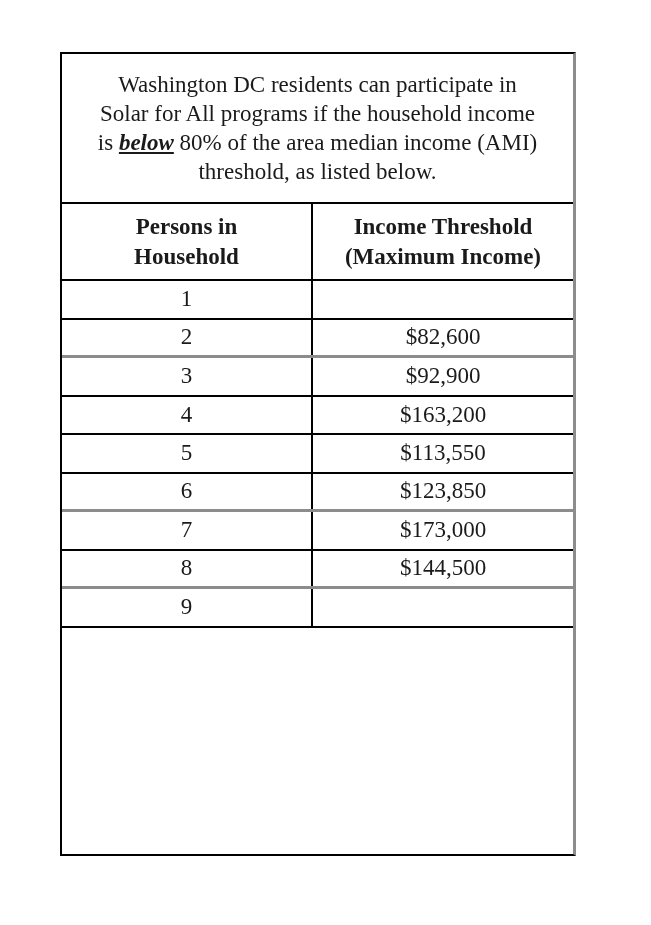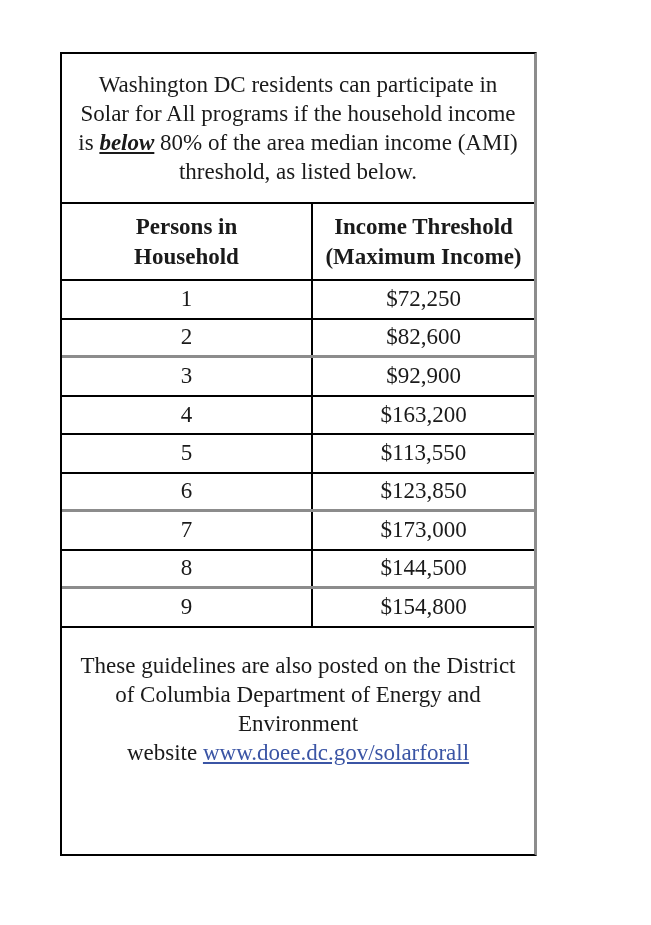--- a/index.html
+++ b/index.html
@@ -7,21 +7,21 @@
     width: 651px; height: 925px;
     background: #ffffff;
     font-family: "Liberation Serif", "DejaVu Serif", serif;
     color: #1a1a1a;
     position: relative;
     overflow: hidden;
   }
   .sheet {
     position: absolute;
     left: 60px; top: 52px;
-    width: 477px; height: 804px;
+    width: 516px; height: 804px;
     border: 2px solid #000;
     border-right: 3px solid #8c8c8c;
     display: flex;
     flex-direction: column;
     background: #fff;
   }
   
   .intro {
     height: 150px;
     border-bottom: 2px solid #000;
@@ -98,21 +98,20 @@
 
   <div class="thead">
     <div class="cell col-persons">Persons in
 Household</div>
     <div class="cell col-income">Income Threshold
 (Maximum Income)</div>
   </div>
 
   <div class="trow">
     <div class="cell col-persons">1</div>
-    <div class="cell col-income">$72,250</div>
   </div>
   <div class="trow gray-sep">
     <div class="cell col-persons">2</div>
     <div class="cell col-income">$82,600</div>
   </div>
   <div class="trow">
     <div class="cell col-persons">3</div>
     <div class="cell col-income">$92,900</div>
   </div>
   <div class="trow">
@@ -130,23 +129,16 @@
   <div class="trow">
     <div class="cell col-persons">7</div>
     <div class="cell col-income">$173,000</div>
   </div>
   <div class="trow gray-sep">
     <div class="cell col-persons">8</div>
     <div class="cell col-income">$144,500</div>
   </div>
   <div class="trow">
     <div class="cell col-persons">9</div>
-    <div class="cell col-income">$154,800</div>
   </div>
 
-  <div class="footer">
-    <span>These guidelines are also posted on the District</span><br>
-    <span>of Columbia Department of Energy and</span><br>
-    <span>Environment</span><br>
-    <span>website </span><a href="www.doee.dc.gov/solarforall">www.doee.dc.gov/solarforall</a>
-  </div>
 
 </div>
 
 </body></html>

